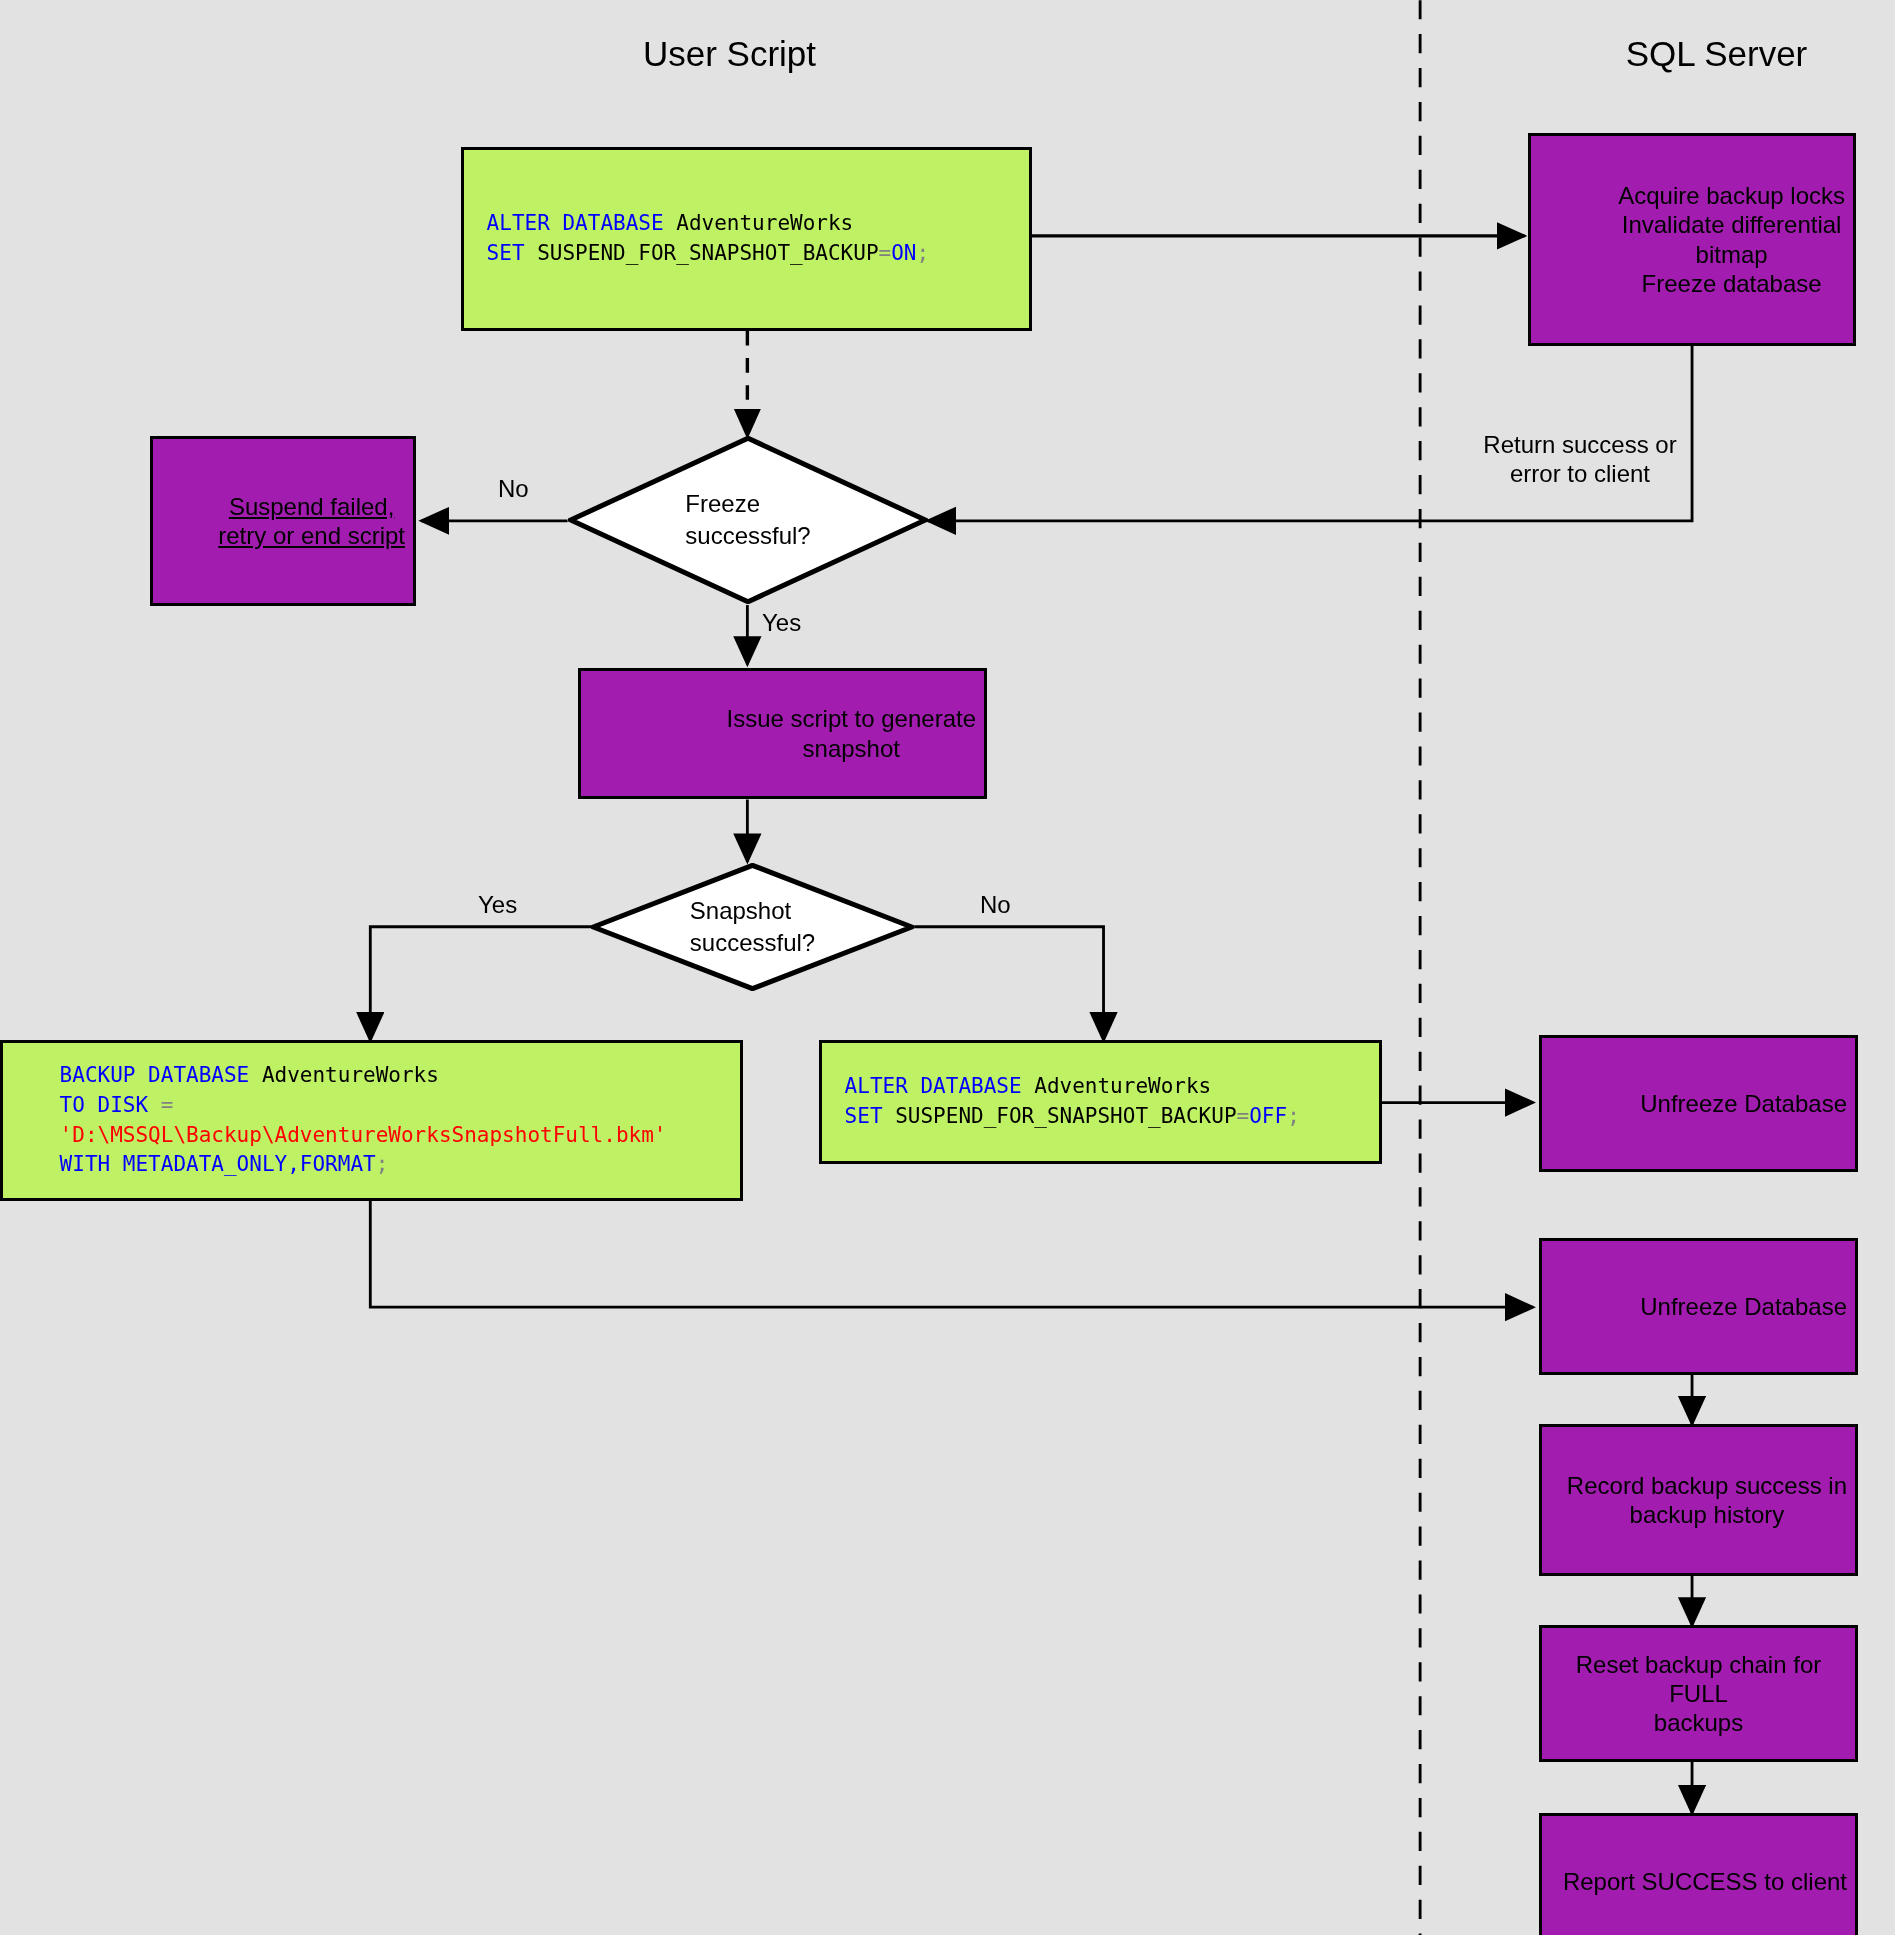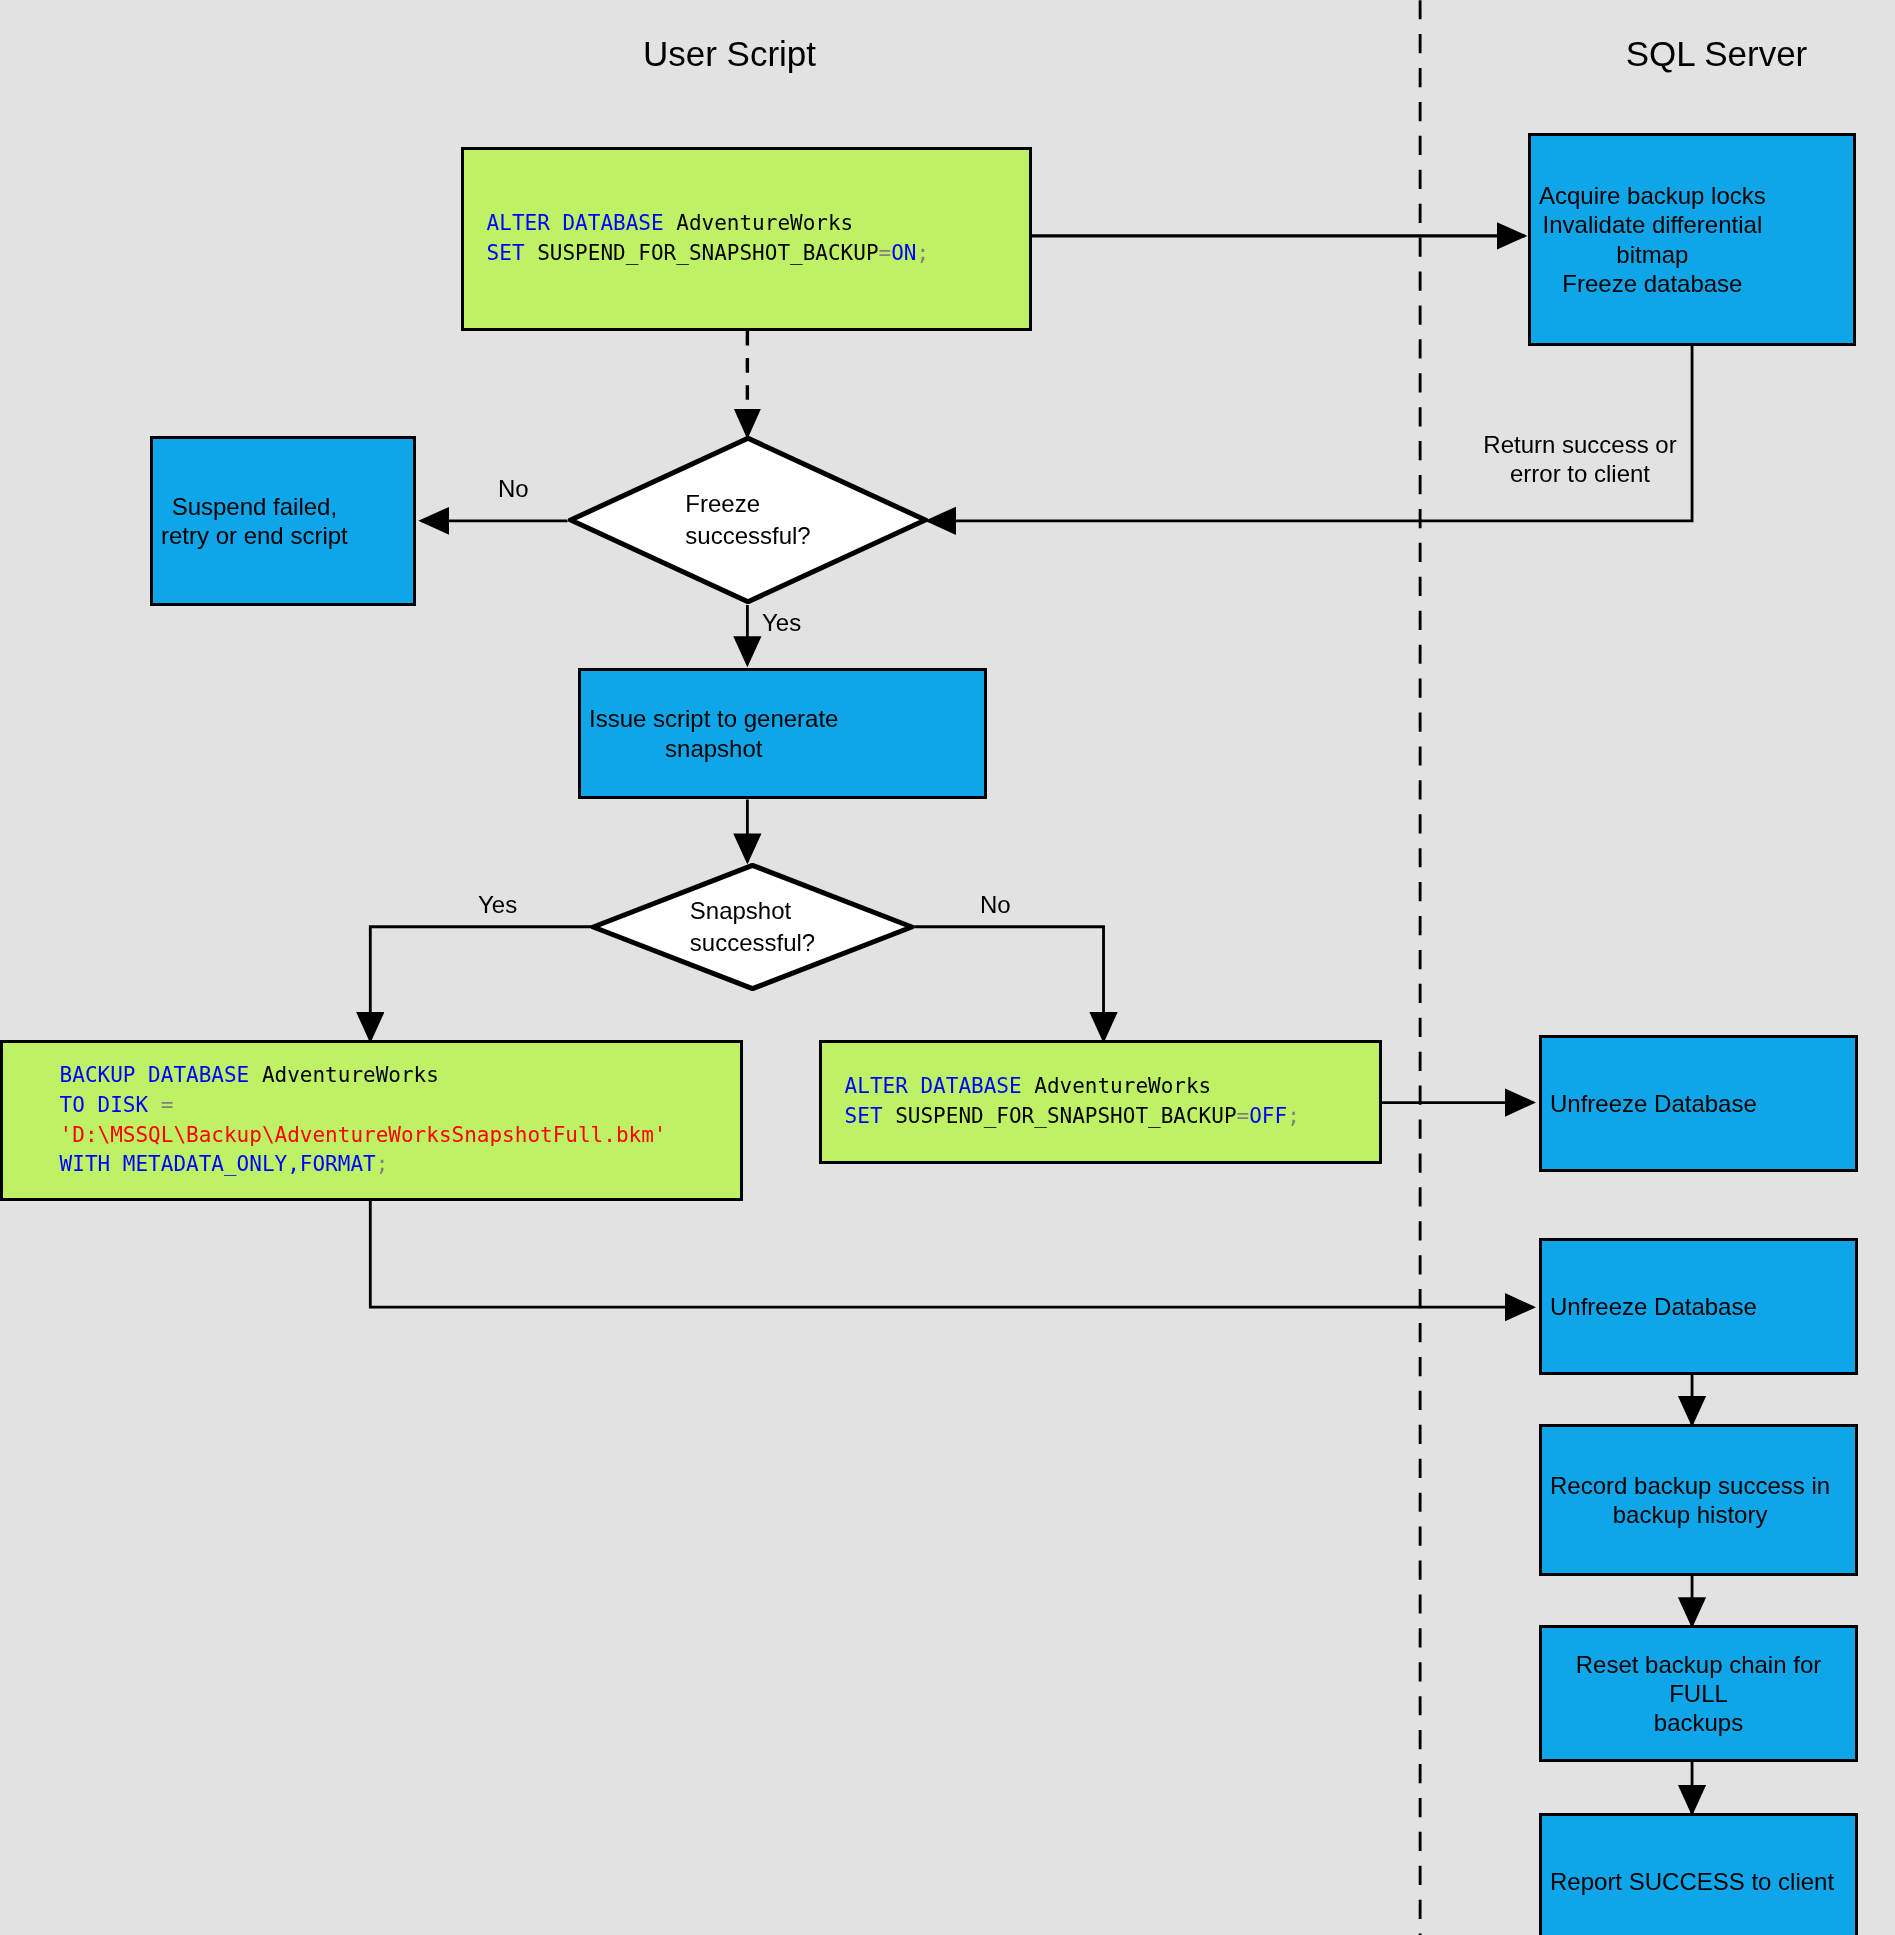--- a/index.html
+++ b/index.html
@@ -26,25 +26,25 @@
     position: absolute;
     font-size: 35px;
     color: #000;
     text-align: center;
     white-space: nowrap;
     line-height: 1;
   }
   .node {
     position: absolute;
     box-sizing: border-box;
-    background: #0ea5e9;
+    background: #a21caf;
     border: 3.4px solid #000000;
     display: flex;
     align-items: center;
-    justify-content: flex-start;
+    justify-content: flex-end;
   }
   .node .label {
     text-align: center;
     font-size: 24px;
     line-height: 1.22;
     color: #000;
     padding: 0 8px;
   }
   .code-node {
     position: absolute;
@@ -147,21 +147,21 @@
 <span class="kw">SET </span><span class="plain">SUSPEND_FOR_SNAPSHOT_BACKUP</span><span class="pun">=</span><span class="kw">ON</span><span class="pun">;</span></div>
   </div>
 
   <div class="node" style="left:1528px; top:133px; width:328px; height:213px;">
     <div class="label" style="white-space:pre-line;">Acquire backup locks
 Invalidate differential
 bitmap
 Freeze database</div>
   </div>
 
-  <div class="node" style="left:150px; top:436px; width:266px; height:170px;">
+  <div class="node" style="left:150px; top:436px; width:266px; height:170px;text-decoration:underline;">
     <div class="label" style="white-space:pre-line;">Suspend failed,
 retry or end script</div>
   </div>
 
   <div class="diamond" style="left:568px; top:436px; width:360px; height:168px;">
     <svg width="360" height="168" viewBox="0 0 637 298" style="display:block;">
       <polygon points="318.5,4 633,149 318.5,294 4,149" fill="#ffffff" stroke="#000000" stroke-width="9"></polygon>
     </svg>
     <div class="dlabel" style="white-space:pre-line;">Freeze
 successful?</div>

